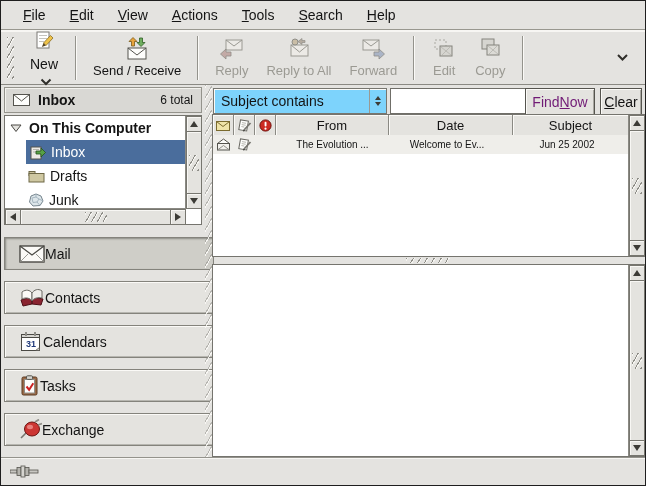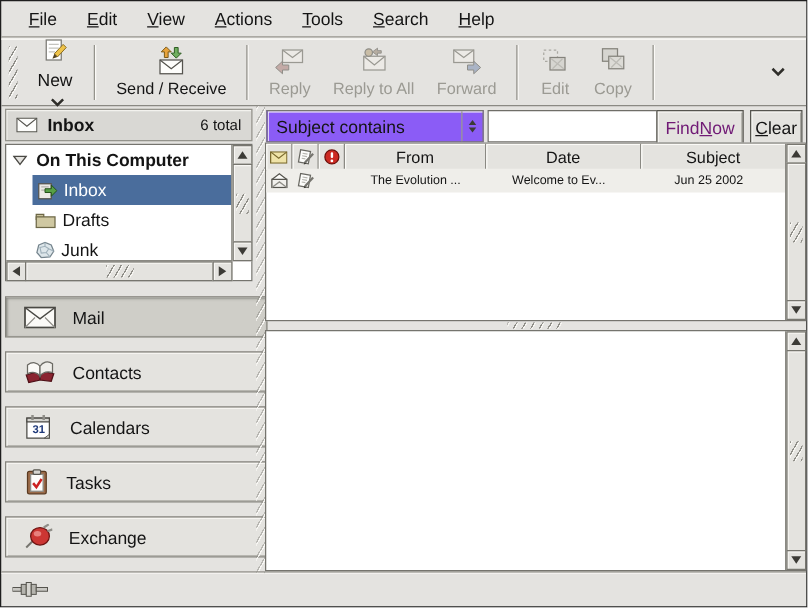--- a/index.html
+++ b/index.html
@@ -42,30 +42,30 @@
   .sb-hthumb{position:absolute;top:0;left:15px;right:15px;height:14px;background:#e4e3df;border:1px solid #77766f;box-shadow:inset 1px 1px 0 #f8f7f4}
   .grip-v{position:absolute;left:2px;right:2px;top:50%;height:16px;margin-top:-8px;background:repeating-linear-gradient(120deg,#8f8e88 0 1px,#f6f5f1 1px 2px,transparent 2px 5px)}
   .grip-h{position:absolute;top:2px;bottom:2px;left:50%;width:22px;margin-left:-11px;background:repeating-linear-gradient(120deg,#8f8e88 0 1px,#f6f5f1 1px 2px,transparent 2px 5px)}
   .arr{width:0;height:0;display:block}
   .arr.up{border-left:4px solid transparent;border-right:4px solid transparent;border-bottom:6px solid #3c3b36}
   .arr.down{border-left:4px solid transparent;border-right:4px solid transparent;border-top:6px solid #3c3b36}
   .arr.lft{border-top:4px solid transparent;border-bottom:4px solid transparent;border-right:6px solid #3c3b36}
   .arr.rgt{border-top:4px solid transparent;border-bottom:4px solid transparent;border-left:6px solid #3c3b36}
 
   
-  .shortcut{position:absolute;left:3px;width:194px;height:31px;display:flex;align-items:center;gap:13px;padding-left:14px;background:#e4e3df;border:1px solid #84837c;box-shadow:inset 1px 1px 0 #fbfaf7,inset -1px -1px 0 #b7b6b0;font-size:14px}
+  .shortcut{position:absolute;left:3px;width:194px;height:31px;display:flex;align-items:center;padding-left:14px;background:#e4e3df;border:1px solid #84837c;box-shadow:inset 1px 1px 0 #fbfaf7,inset -1px -1px 0 #b7b6b0;font-size:14px}
   .shortcut.active{background:#cfcec8;box-shadow:inset 1px 1px 2px #8a8983}
 
   
   .vsplit{position:absolute;left:204px;top:84px;width:7px;height:374px;background-image:repeating-linear-gradient(120deg,rgba(139,138,132,.5) 0 1px,rgba(250,249,246,.9) 1px 2px,transparent 2px 6px)}
   .hsplit{position:absolute;left:211px;top:256px;width:433px;height:7px}
   .hsplit .grip{position:absolute;left:50%;top:1px;bottom:1px;width:46px;margin-left:-23px;background:repeating-linear-gradient(120deg,#8f8e88 0 1px,#f6f5f1 1px 2px,transparent 2px 6px)}
 
   
-  .combo{position:absolute;left:212px;top:87px;width:172px;height:24px;background:#8b5cf6;border:1px solid #77766f;box-shadow:inset 1px 1px 0 #fbfaf7;display:flex;align-items:center;font-size:14px}
+  .combo{position:absolute;left:212px;top:87px;width:172px;height:24px;background:#7dd3fc;border:1px solid #77766f;box-shadow:inset 1px 1px 0 #fbfaf7;display:flex;align-items:center;font-size:14px}
   .combo-label{padding-left:7px;flex:1}
   .combo-arrow{width:16px;height:100%;display:flex;flex-direction:column;align-items:center;justify-content:center;gap:2px;border-left:1px solid #9a9992}
   .mini-up{width:0;height:0;border-left:3.5px solid transparent;border-right:3.5px solid transparent;border-bottom:4px solid #3c3b36}
   .mini-down{width:0;height:0;border-left:3.5px solid transparent;border-right:3.5px solid transparent;border-top:4px solid #3c3b36}
   .search-input{position:absolute;left:389px;top:87px;width:128px;height:24px;background:#fff;border:1px solid #6f6e68;font-size:14px;padding:0 4px;box-sizing:content-box;outline:none;font-family:"Liberation Sans",sans-serif}
   .pushbtn{position:absolute;top:87px;height:26px;background:#e4e3df;border:1px solid #55544e;box-shadow:inset 1px 1px 0 #fbfaf7,inset -1px -1px 0 #a8a7a1;font-size:14px;display:flex;align-items:center;justify-content:center}
   .pushbtn.disabled{color:#701a75}
   .u{text-decoration:underline}
 
   

